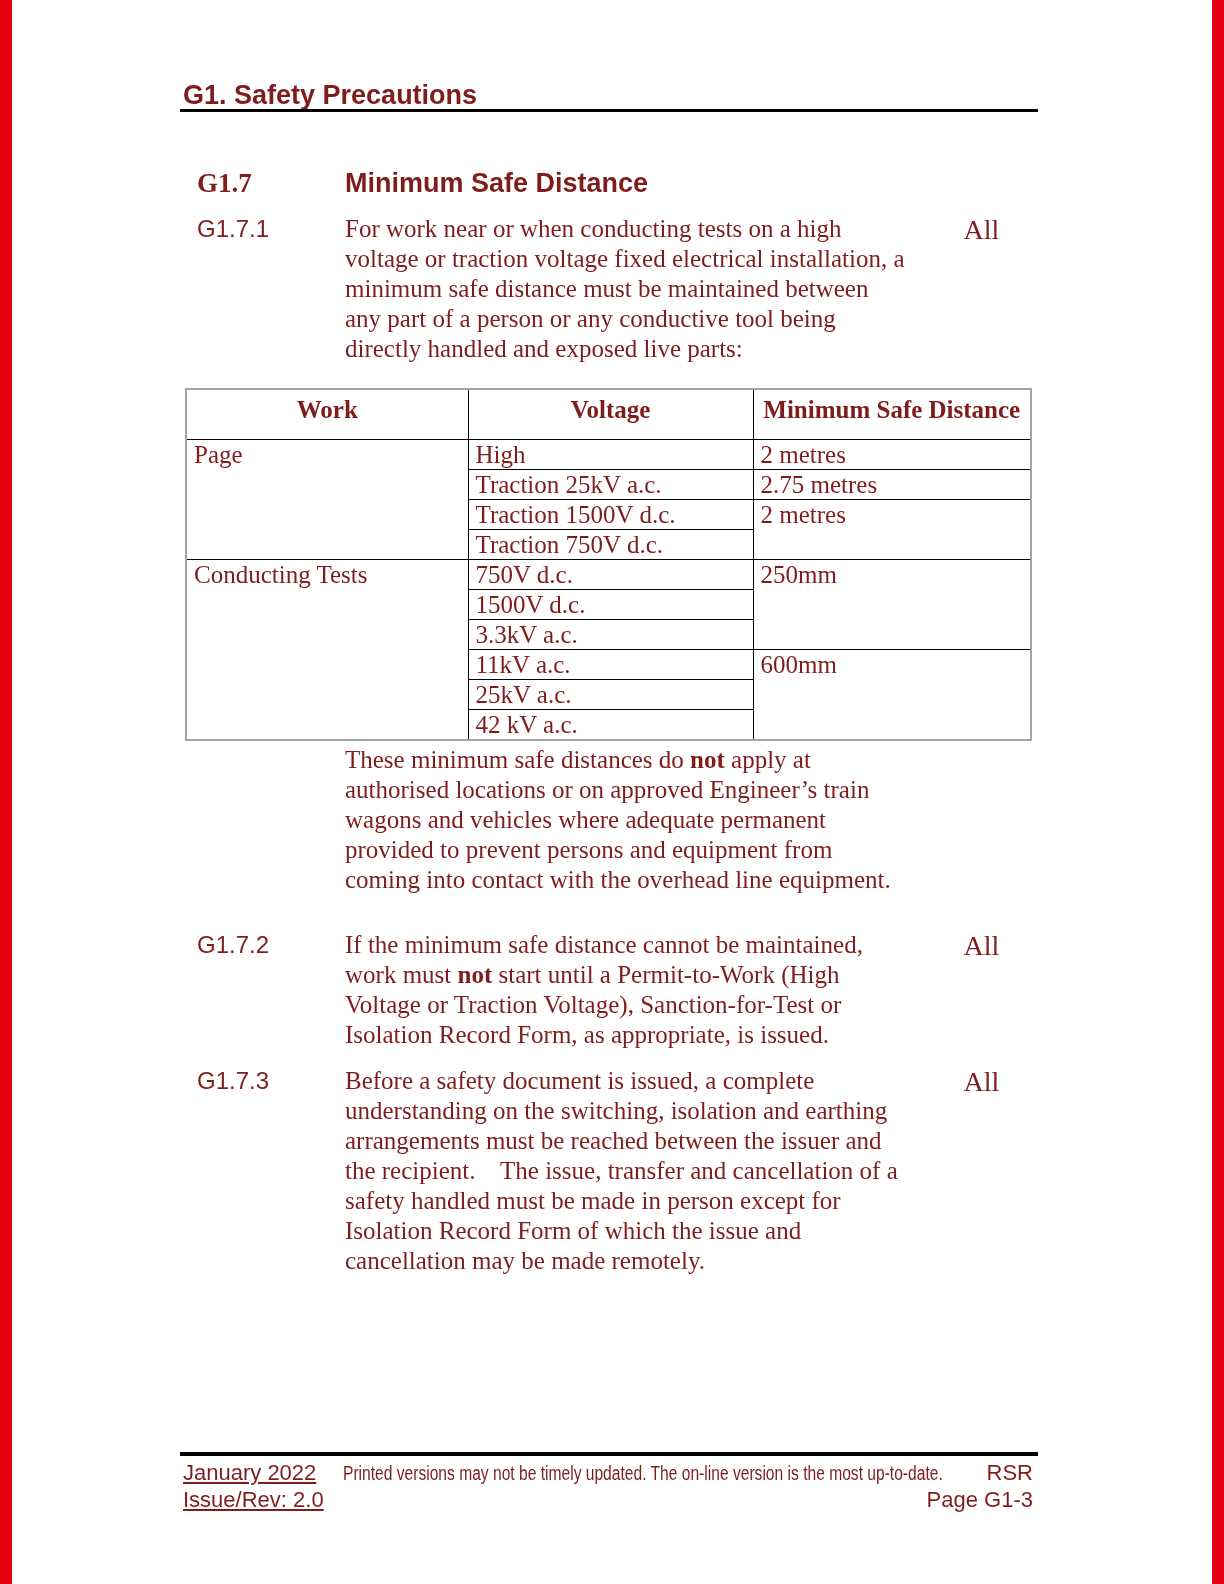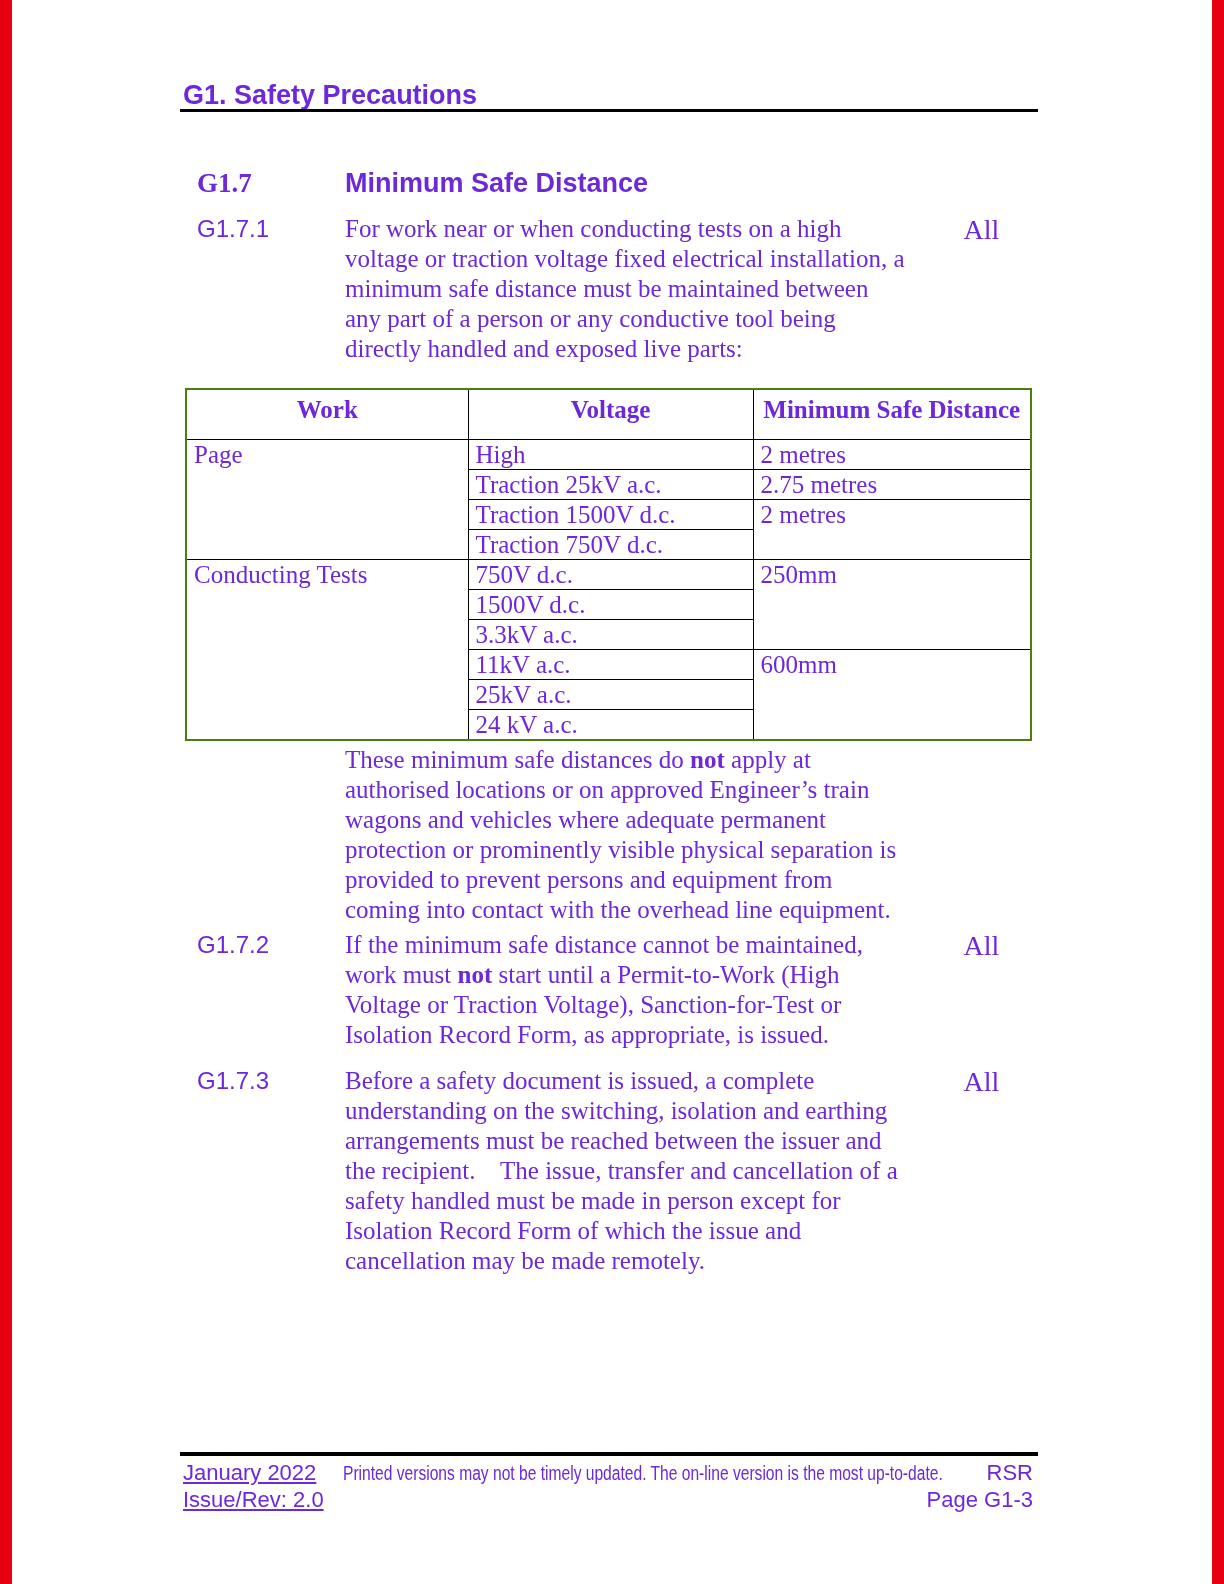--- a/index.html
+++ b/index.html
@@ -2,21 +2,21 @@
 <html><head>
 <meta charset="utf-8">
 <style>
   html,body{margin:0;padding:0;background:#ffffff;}
   #page{
     position:relative;
     width:1224px;height:1584px;
     background:#ffffff;
     overflow:hidden;
     font-family:"Liberation Serif", serif;
-    color:#6d28d9;
+    color:#7f1d1d;
   }
   .edge-bar{position:absolute;top:0;bottom:0;width:12px;background:#e70012;}
   .edge-bar.left{left:0;}
   .edge-bar.right{right:0;}
 
   .doc-title{
     position:absolute;left:183px;top:80px;
     font-family:"Liberation Sans", sans-serif;
     font-weight:bold;font-size:27px;line-height:30px;white-space:nowrap;
   }
@@ -46,21 +46,21 @@
 
   .clause{position:absolute;left:0;width:1224px;}
   #clause-1{top:214px;height:150px;}
   #note-para{top:745px;height:180px;}
   #clause-2{top:930px;height:120px;}
   #clause-3{top:1066px;height:210px;}
 
   table.msd{
     position:absolute;left:185px;top:388px;
     border-collapse:collapse;table-layout:fixed;
-    border:2px solid #4d7c0f;
+    border:2px solid #a3a3a3;
     font-family:"Liberation Serif", serif;font-size:25px;
   }
   table.msd th, table.msd td{
     border:1px solid #000;
     vertical-align:top;
     white-space:nowrap;
     overflow:hidden;
   }
   table.msd th{
     height:43px;text-align:center;font-weight:bold;
@@ -156,31 +156,30 @@
         <td>3.3kV a.c.</td>
       </tr>
       <tr>
         <td>11kV a.c.</td>
         <td rowspan="3">600mm</td>
       </tr>
       <tr>
         <td>25kV a.c.</td>
       </tr>
       <tr>
-        <td>24 kV a.c.</td>
+        <td>42 kV a.c.</td>
       </tr>
     </tbody>
   </table>
 
   <div class="clause" id="note-para">
     <div class="clause-body">
       <div class="line"><span>These minimum safe distances do </span><span class="b">not</span><span> apply at</span></div>
       <div class="line">authorised locations or on approved Engineer’s train</div>
       <div class="line">wagons and vehicles where adequate permanent</div>
-      <div class="line">protection or prominently visible physical separation is</div>
       <div class="line">provided to prevent persons and equipment from</div>
       <div class="line">coming into contact with the overhead line equipment.</div>
     </div>
   </div>
 
   <div class="clause" id="clause-2">
     <div class="clause-num">G1.7.2</div>
     <div class="clause-body">
       <div class="line">If the minimum safe distance cannot be maintained,</div>
       <div class="line"><span>work must </span><span class="b">not</span><span> start until a Permit-to-Work (High</span></div>

